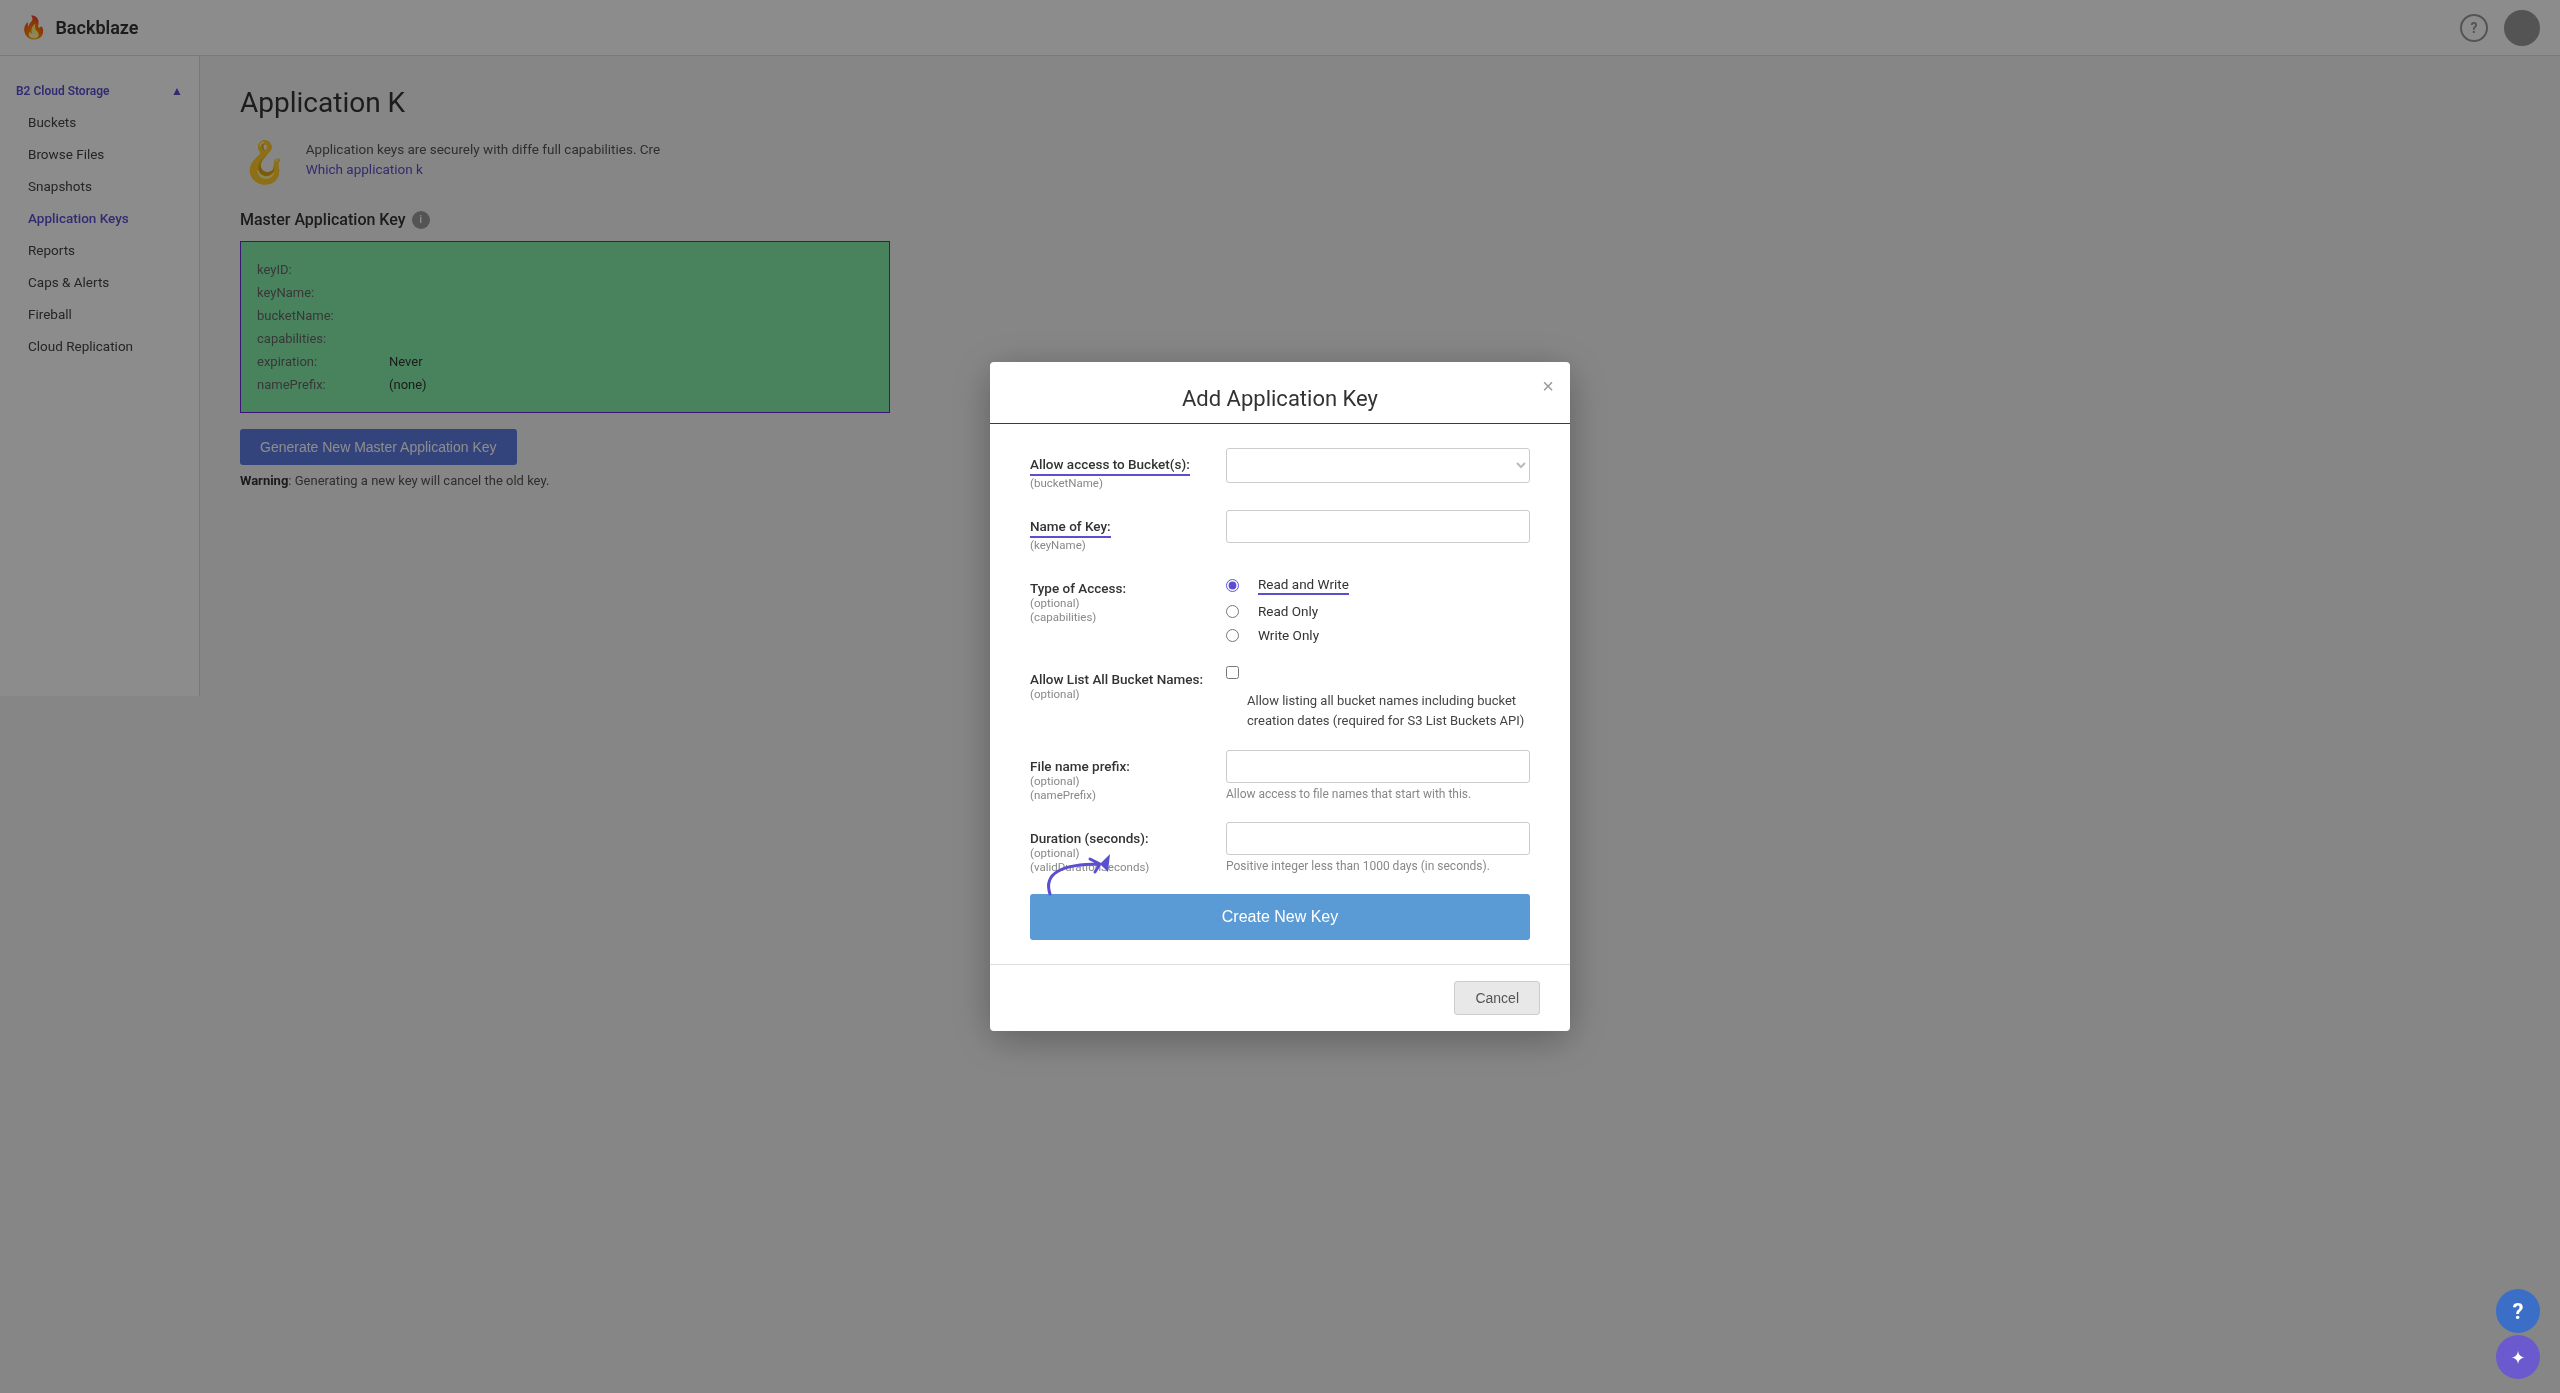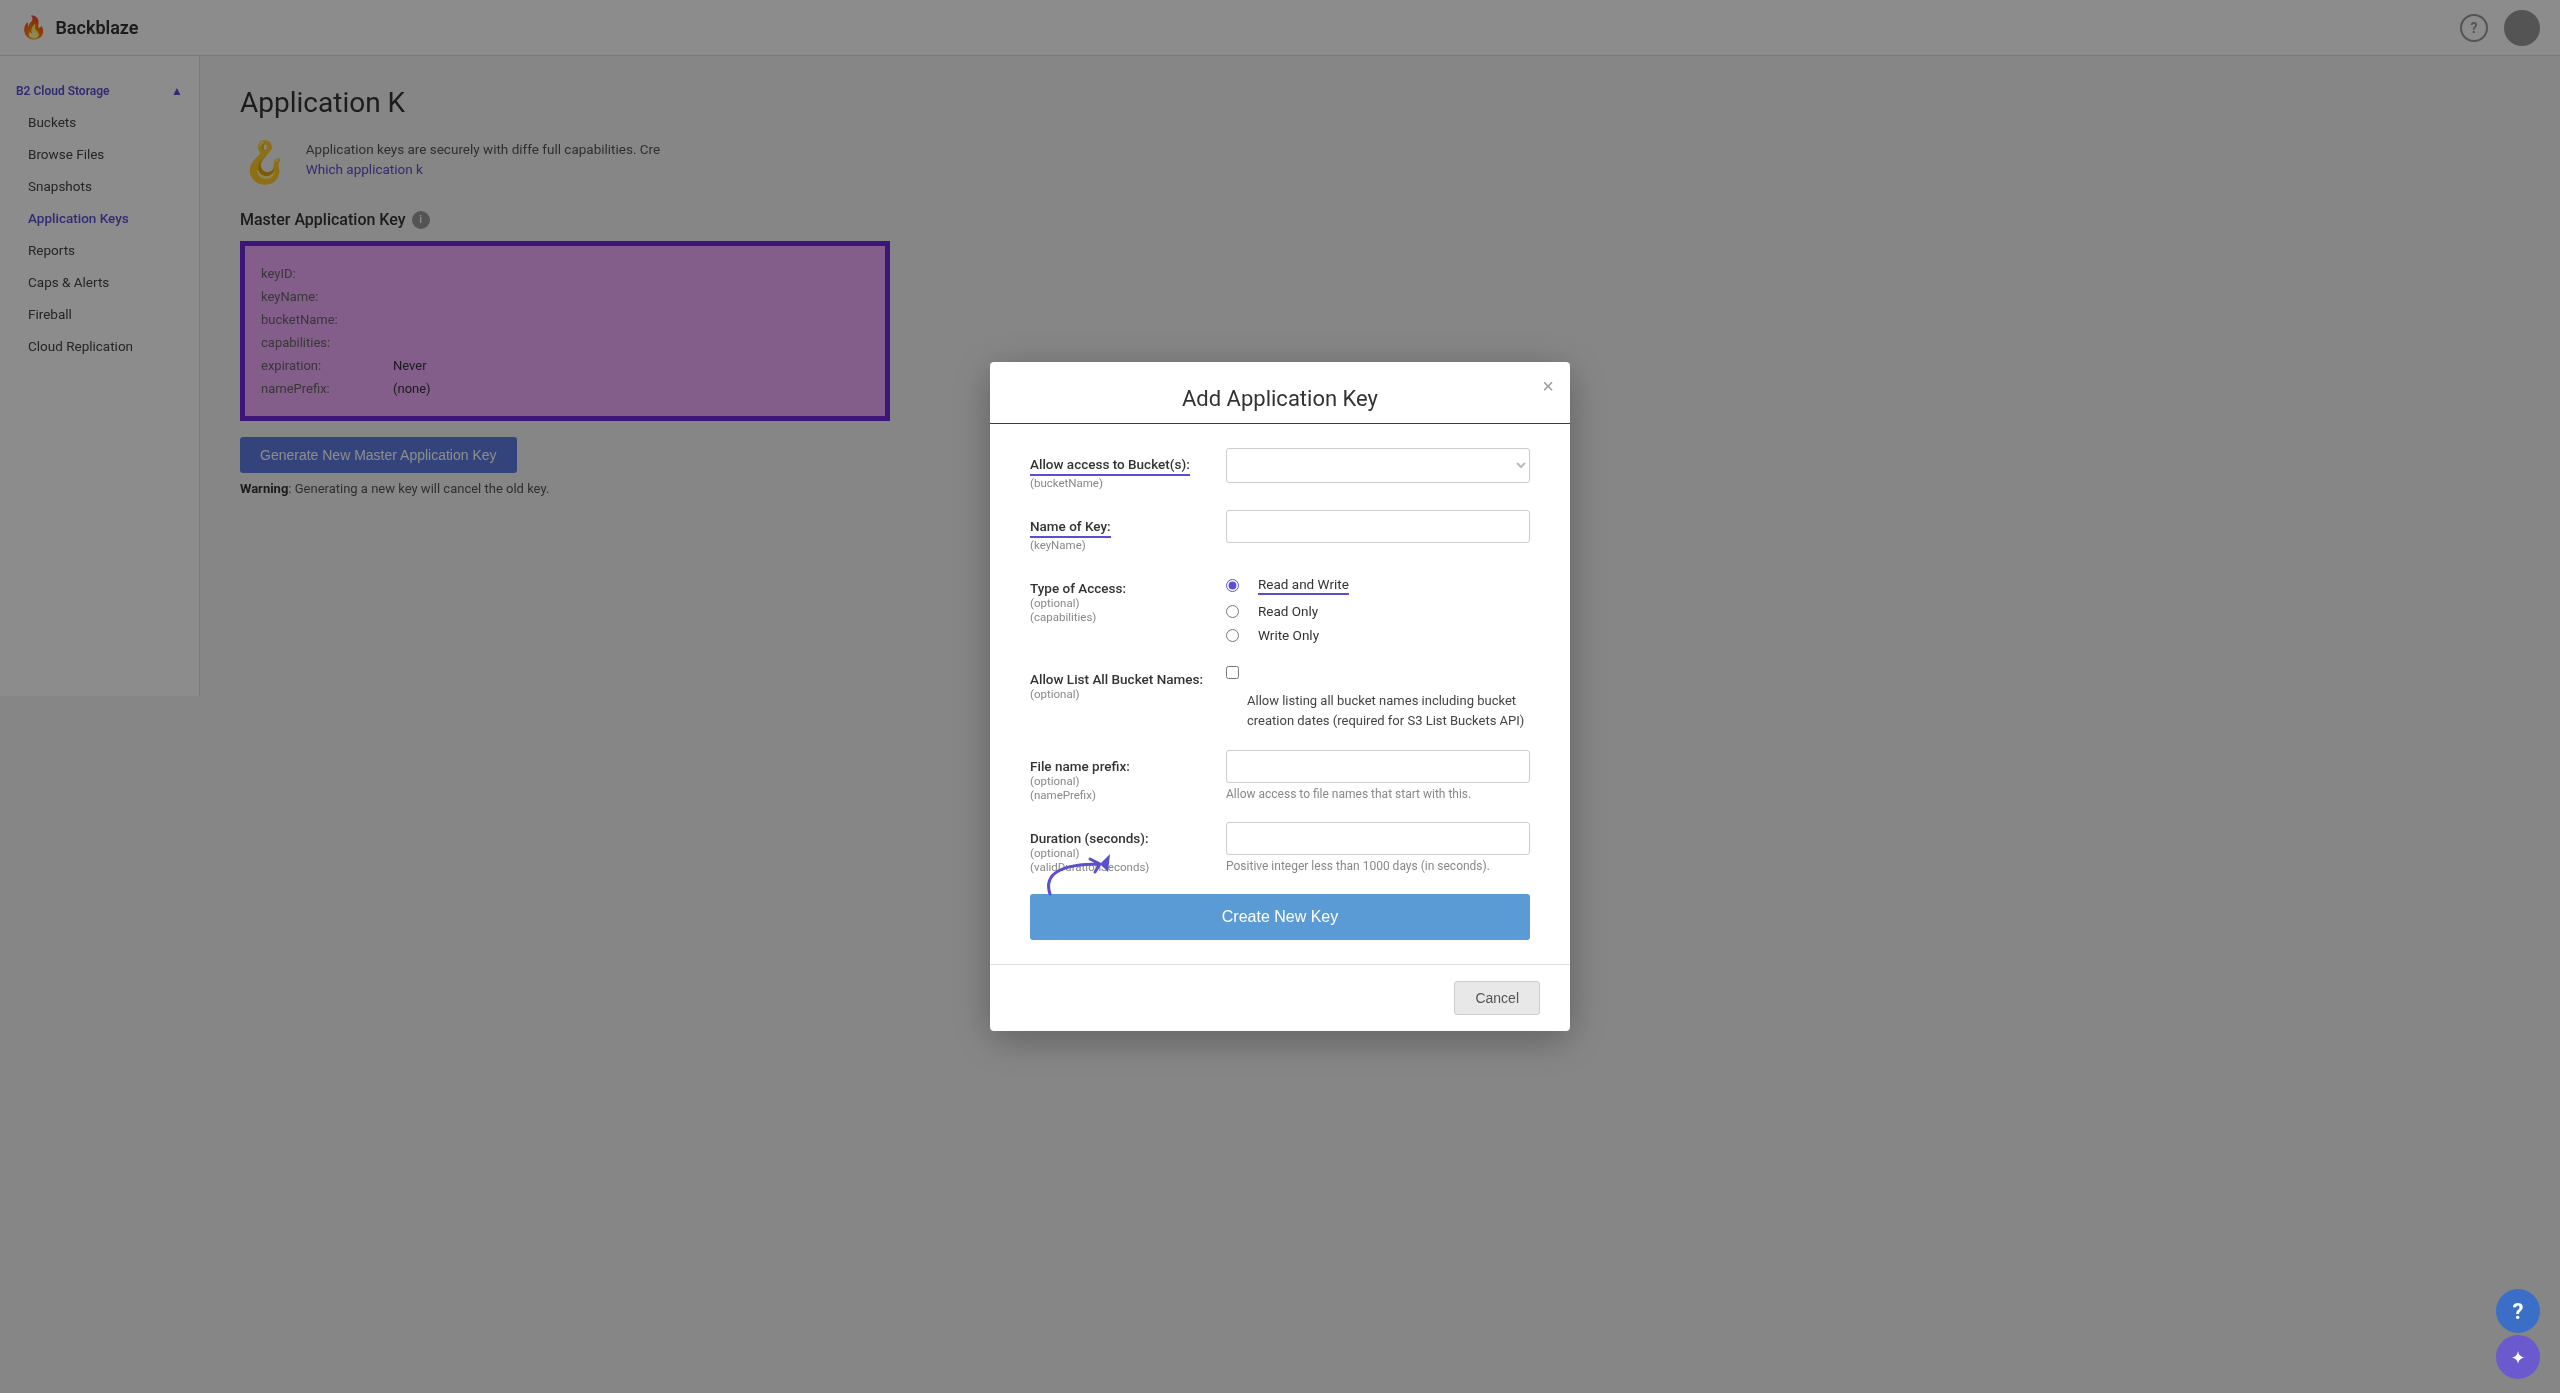--- a/index.html
+++ b/index.html
@@ -149,22 +149,22 @@
       display: inline-flex;
       align-items: center;
       justify-content: center;
       width: 18px; height: 18px;
       background: #999;
       color: #fff;
       border-radius: 50%;
       font-size: 11px;
     }
     .key-details-box {
-      background: #f0abfc;
-      border: 5px solid #6d28d9;
+      background: #86efac;
+      border: 1px solid #6d28d9;
       padding: 16px;
       max-width: 650px;
     }
     .key-row {
       display: flex;
       gap: 12px;
       padding: 4px 0;
       font-size: 13px;
     }
     .key-label { color: #666; width: 120px; flex-shrink: 0; }

